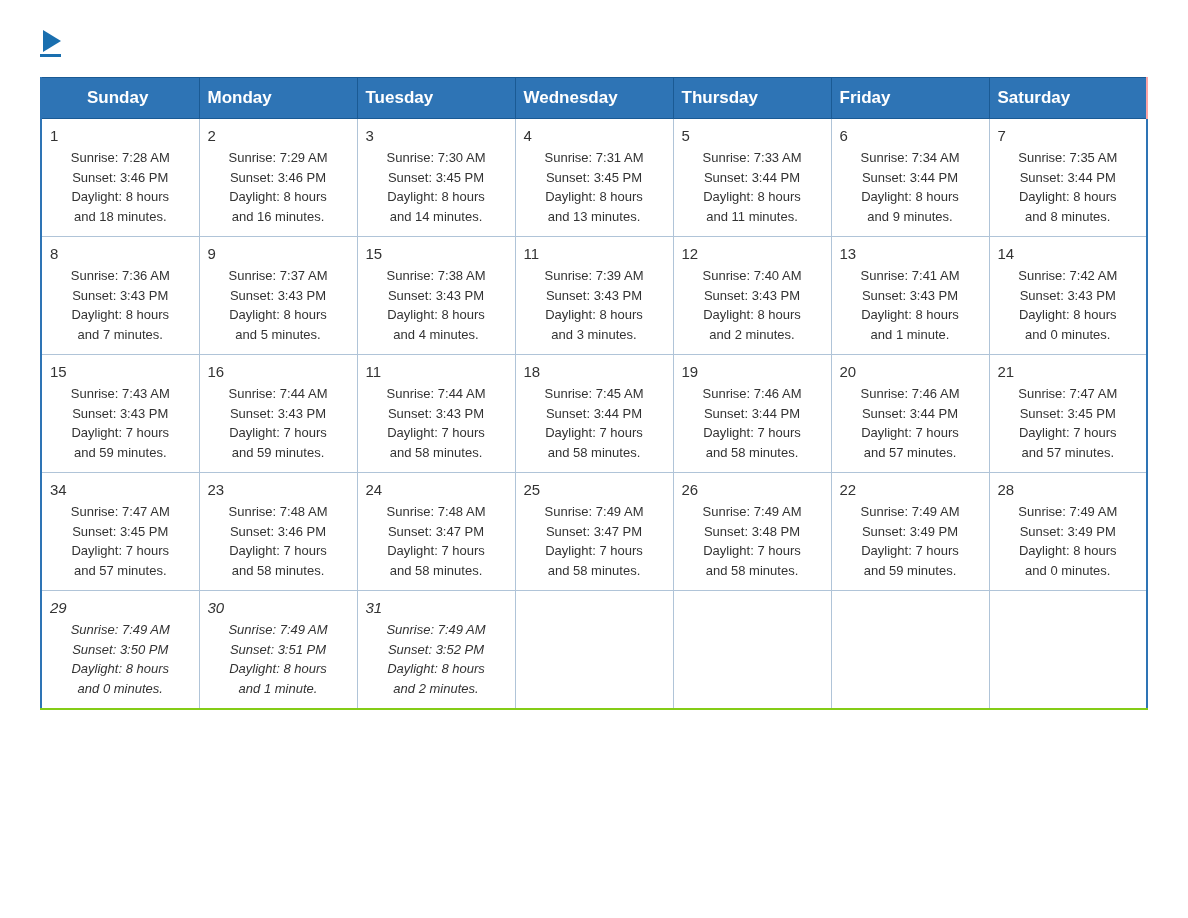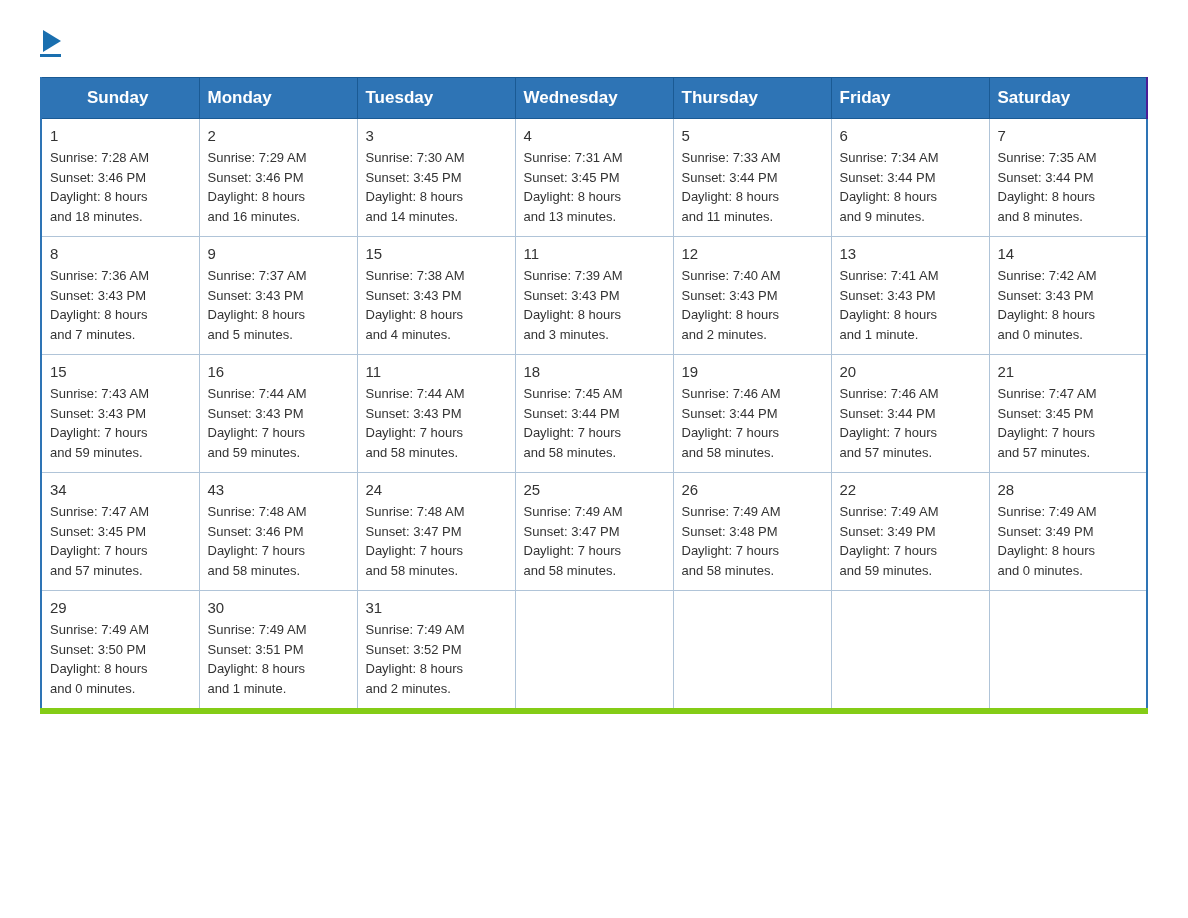--- a/index.html
+++ b/index.html
@@ -53,46 +53,48 @@
       vertical-align: top;
       padding: 8px 8px 10px 8px;
       border: 1px solid #b0c4d8;
       width: 14.28%;
       font-size: 13.5px;
       color: #333;
       background: #fff;
       min-height: 100px;
     }
     .calendar tr:last-child td {
-      border-bottom: 6px solid #84cc16;
+      border-bottom: 2px solid #84cc16;
+      font-style: italic;
     }
     .calendar thead tr th:first-child {
       border-left: 2px solid #2e74b5;
       padding-left: 45px;
     }
     .calendar thead tr th:last-child {
-      border-right: 2px solid #4c1d95;
+      border-right: 2px solid #fca5a5;
       margin-left: 24px;
     }
     .calendar tbody tr td:first-child {
       border-left: 2px solid #2e74b5;
     }
     .calendar tbody tr td:last-child {
       border-right: 2px solid #2e74b5;
     }
     .day-num {
       font-size: 15px;
       font-weight: normal;
       margin-bottom: 4px;
       display: block;
     }
     .day-info {
       font-size: 13px;
       line-height: 1.5;
       color: #333;
+      text-align: center;
     }
     .empty-cell {
       background: #fff;
     }
     .logo-wrapper {
       display: flex;
       align-items: center;
       gap: 0;
     }
     .logo-icon {
@@ -256,21 +258,21 @@
           <span class="day-num">21</span>
 <div class="day-info">Sunrise: 7:47 AM<br>Sunset: 3:45 PM<br>Daylight: 7 hours<br>and 57 minutes.</div>
         </td>
       </tr>
       <tr>
         <td>
           <span class="day-num">34</span>
 <div class="day-info">Sunrise: 7:47 AM<br>Sunset: 3:45 PM<br>Daylight: 7 hours<br>and 57 minutes.</div>
         </td>
         <td>
-          <span class="day-num">43</span>
+          <span class="day-num">23</span>
 <div class="day-info">Sunrise: 7:48 AM<br>Sunset: 3:46 PM<br>Daylight: 7 hours<br>and 58 minutes.</div>
         </td>
         <td>
           <span class="day-num">24</span>
 <div class="day-info">Sunrise: 7:48 AM<br>Sunset: 3:47 PM<br>Daylight: 7 hours<br>and 58 minutes.</div>
         </td>
         <td>
           <span class="day-num">25</span>
 <div class="day-info">Sunrise: 7:49 AM<br>Sunset: 3:47 PM<br>Daylight: 7 hours<br>and 58 minutes.</div>
         </td>

